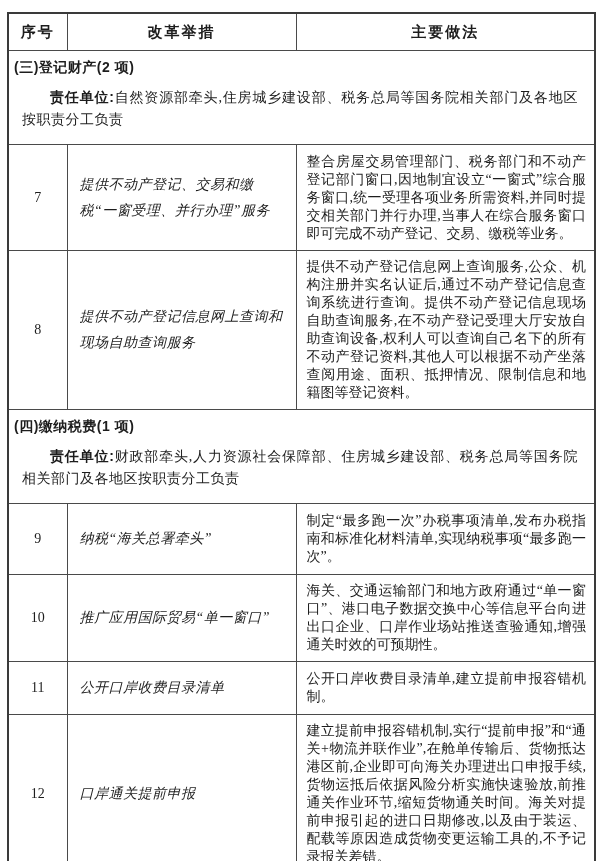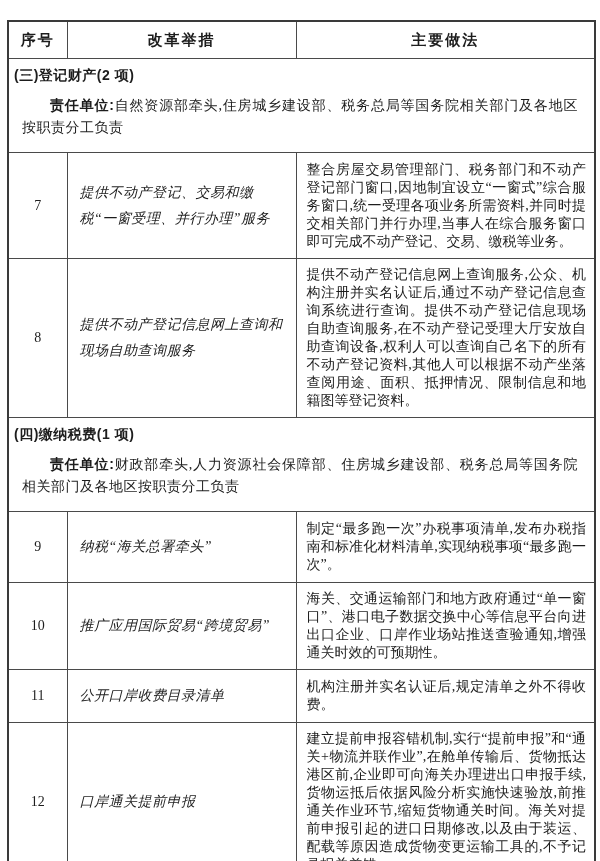--- a/index.html
+++ b/index.html
@@ -8,21 +8,21 @@
     background: #ffffff;
     width: 600px;
     height: 861px;
     font-family: "Liberation Serif", "DejaVu Serif", serif;
     color: #1d1d1d;
   }
   .page {
     width: 600px;
     height: 861px;
     box-sizing: border-box;
-    padding: 20px 6px 6px 7px;
+    padding: 12px 6px 6px 7px;
   }
   table.doc-table {
     border-collapse: collapse;
     width: 587px;
     table-layout: fixed;
     background: #ffffff;
   }
   table.doc-table, table.doc-table tr, table.doc-table td, table.doc-table th {
     border: 1px solid #4a4a4a;
   }
@@ -141,27 +141,27 @@
         </td>
       </tr>
       <tr class="h-r9">
         <td class="cell-no">9</td>
         <td class="cell-measure">纳税“海关总署牵头”</td>
         <td class="cell-practice">制定“最多跑一次”办税事项清单,发布办税指南和标准化材料清单,实现纳税事项“最多跑一次”。</td>
       </tr>
 
       <tr class="h-r10">
         <td class="cell-no">10</td>
-        <td class="cell-measure">推广应用国际贸易“跨境贸易”</td>
+        <td class="cell-measure">推广应用国际贸易“单一窗口”</td>
         <td class="cell-practice">海关、交通运输部门和地方政府通过“单一窗口”、港口电子数据交换中心等信息平台向进出口企业、口岸作业场站推送查验通知,增强通关时效的可预期性。</td>
       </tr>
       <tr class="h-r11">
         <td class="cell-no">11</td>
         <td class="cell-measure">公开口岸收费目录清单</td>
-        <td class="cell-practice">机构注册并实名认证后,规定清单之外不得收费。</td>
+        <td class="cell-practice">公开口岸收费目录清单,建立提前申报容错机制。</td>
       </tr>
       <tr class="h-r12">
         <td class="cell-no">12</td>
         <td class="cell-measure">口岸通关提前申报</td>
         <td class="cell-practice">建立提前申报容错机制,实行“提前申报”和“通关+物流并联作业”,在舱单传输后、货物抵达港区前,企业即可向海关办理进出口申报手续,货物运抵后依据风险分析实施快速验放,前推通关作业环节,缩短货物通关时间。海关对提前申报引起的进口日期修改,以及由于装运、配载等原因造成货物变更运输工具的,不予记录报关差错。</td>
       </tr>
     </tbody>
   </table>
 </div>
 

